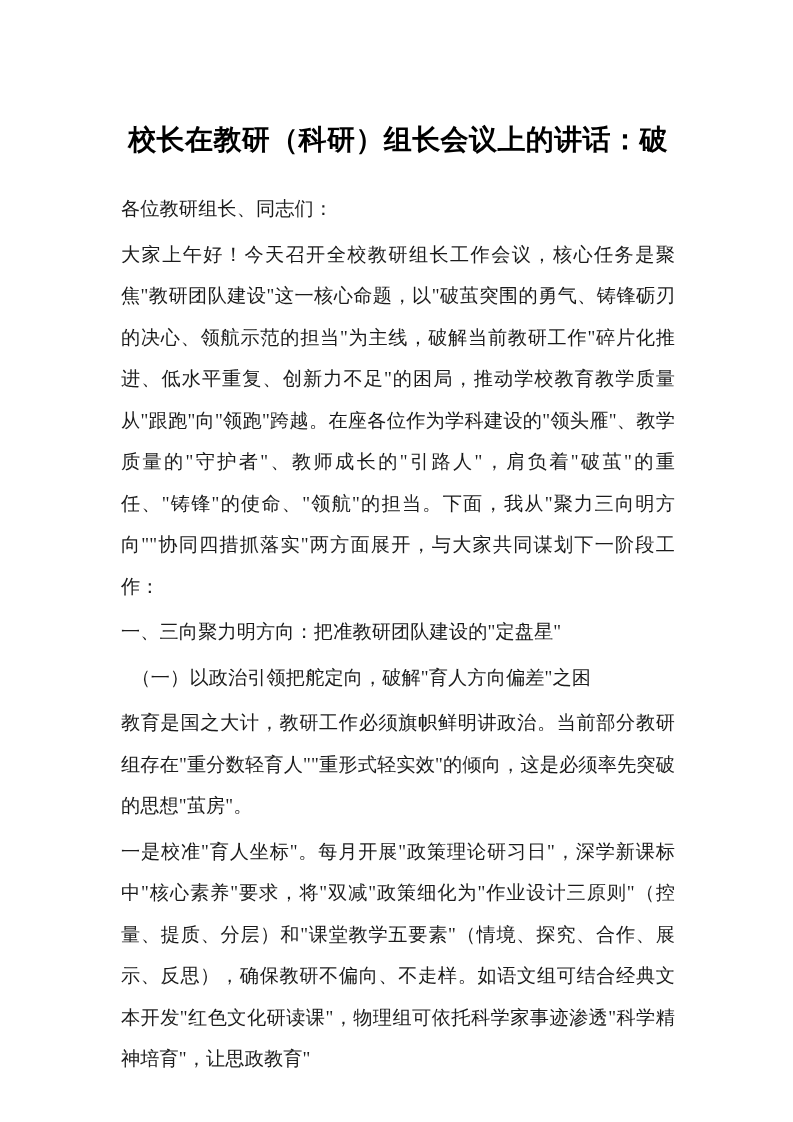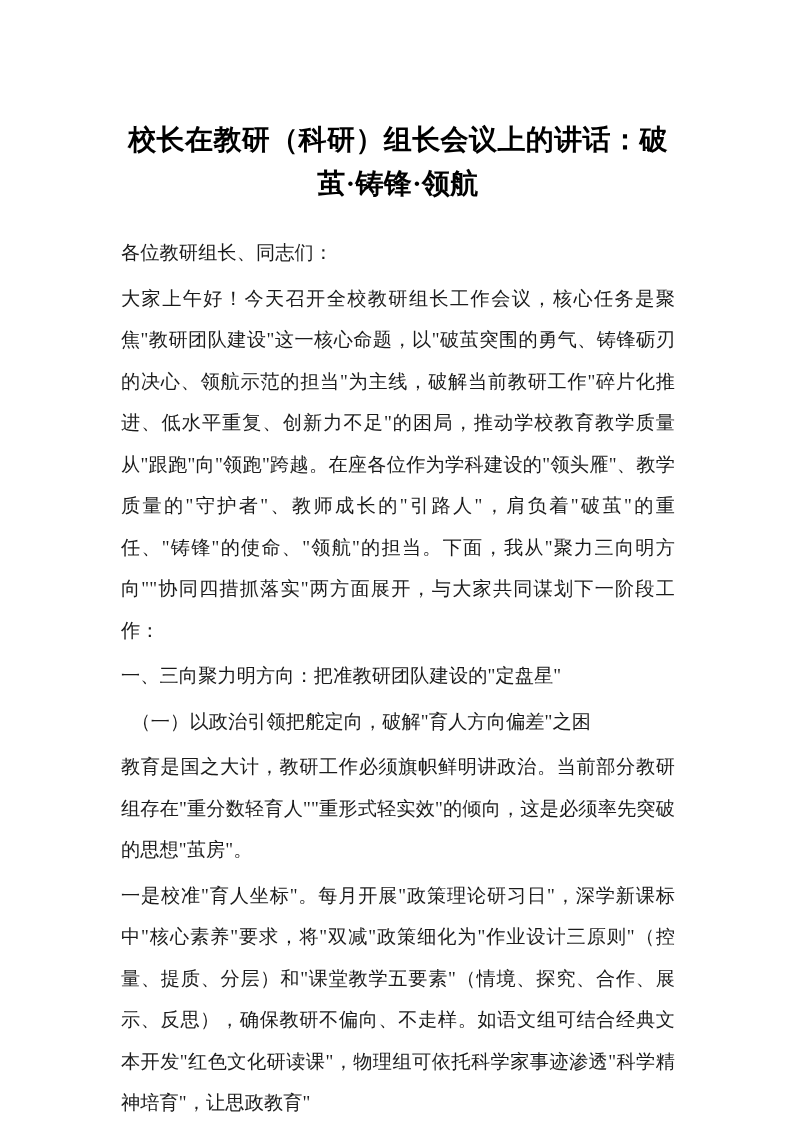--- a/index.html
+++ b/index.html
@@ -56,21 +56,20 @@
   }
 </style>
 </head>
 <body>
 
 <div class="page">
   <div class="content">
 
     <h1 class="doc-title">
       <span class="title-line">校长在教研（科研）组长会议上的讲话：破</span>
-      <span class="title-line">茧·铸锋·领航</span>
     </h1>
 
     <p class="para">各位教研组长、同志们：</p>
     <p class="para">大家上午好！今天召开全校教研组长工作会议，核心任务是聚焦"教研团队建设"这一核心命题，以"破茧突围的勇气、铸锋砺刃的决心、领航示范的担当"为主线，破解当前教研工作"碎片化推进、低水平重复、创新力不足"的困局，推动学校教育教学质量从"跟跑"向"领跑"跨越。在座各位作为学科建设的"领头雁"、教学质量的"守护者"、教师成长的"引路人"，肩负着"破茧"的重任、"铸锋"的使命、"领航"的担当。下面，我从"聚力三向明方向""协同四措抓落实"两方面展开，与大家共同谋划下一阶段工作：</p>
     <p class="para">一、三向聚力明方向：把准教研团队建设的"定盘星"</p>
     <p class="para indent-1">（一）以政治引领把舵定向，破解"育人方向偏差"之困</p>
     <p class="para">教育是国之大计，教研工作必须旗帜鲜明讲政治。当前部分教研组存在"重分数轻育人""重形式轻实效"的倾向，这是必须率先突破的思想"茧房"。</p>
     <p class="para">一是校准"育人坐标"。每月开展"政策理论研习日"，深学新课标中"核心素养"要求，将"双减"政策细化为"作业设计三原则"（控量、提质、分层）和"课堂教学五要素"（情境、探究、合作、展示、反思），确保教研不偏向、不走样。如语文组可结合经典文本开发"红色文化研读课"，物理组可依托科学家事迹渗透"科学精神培育"，让思政教育"</p>
 
   </div>

